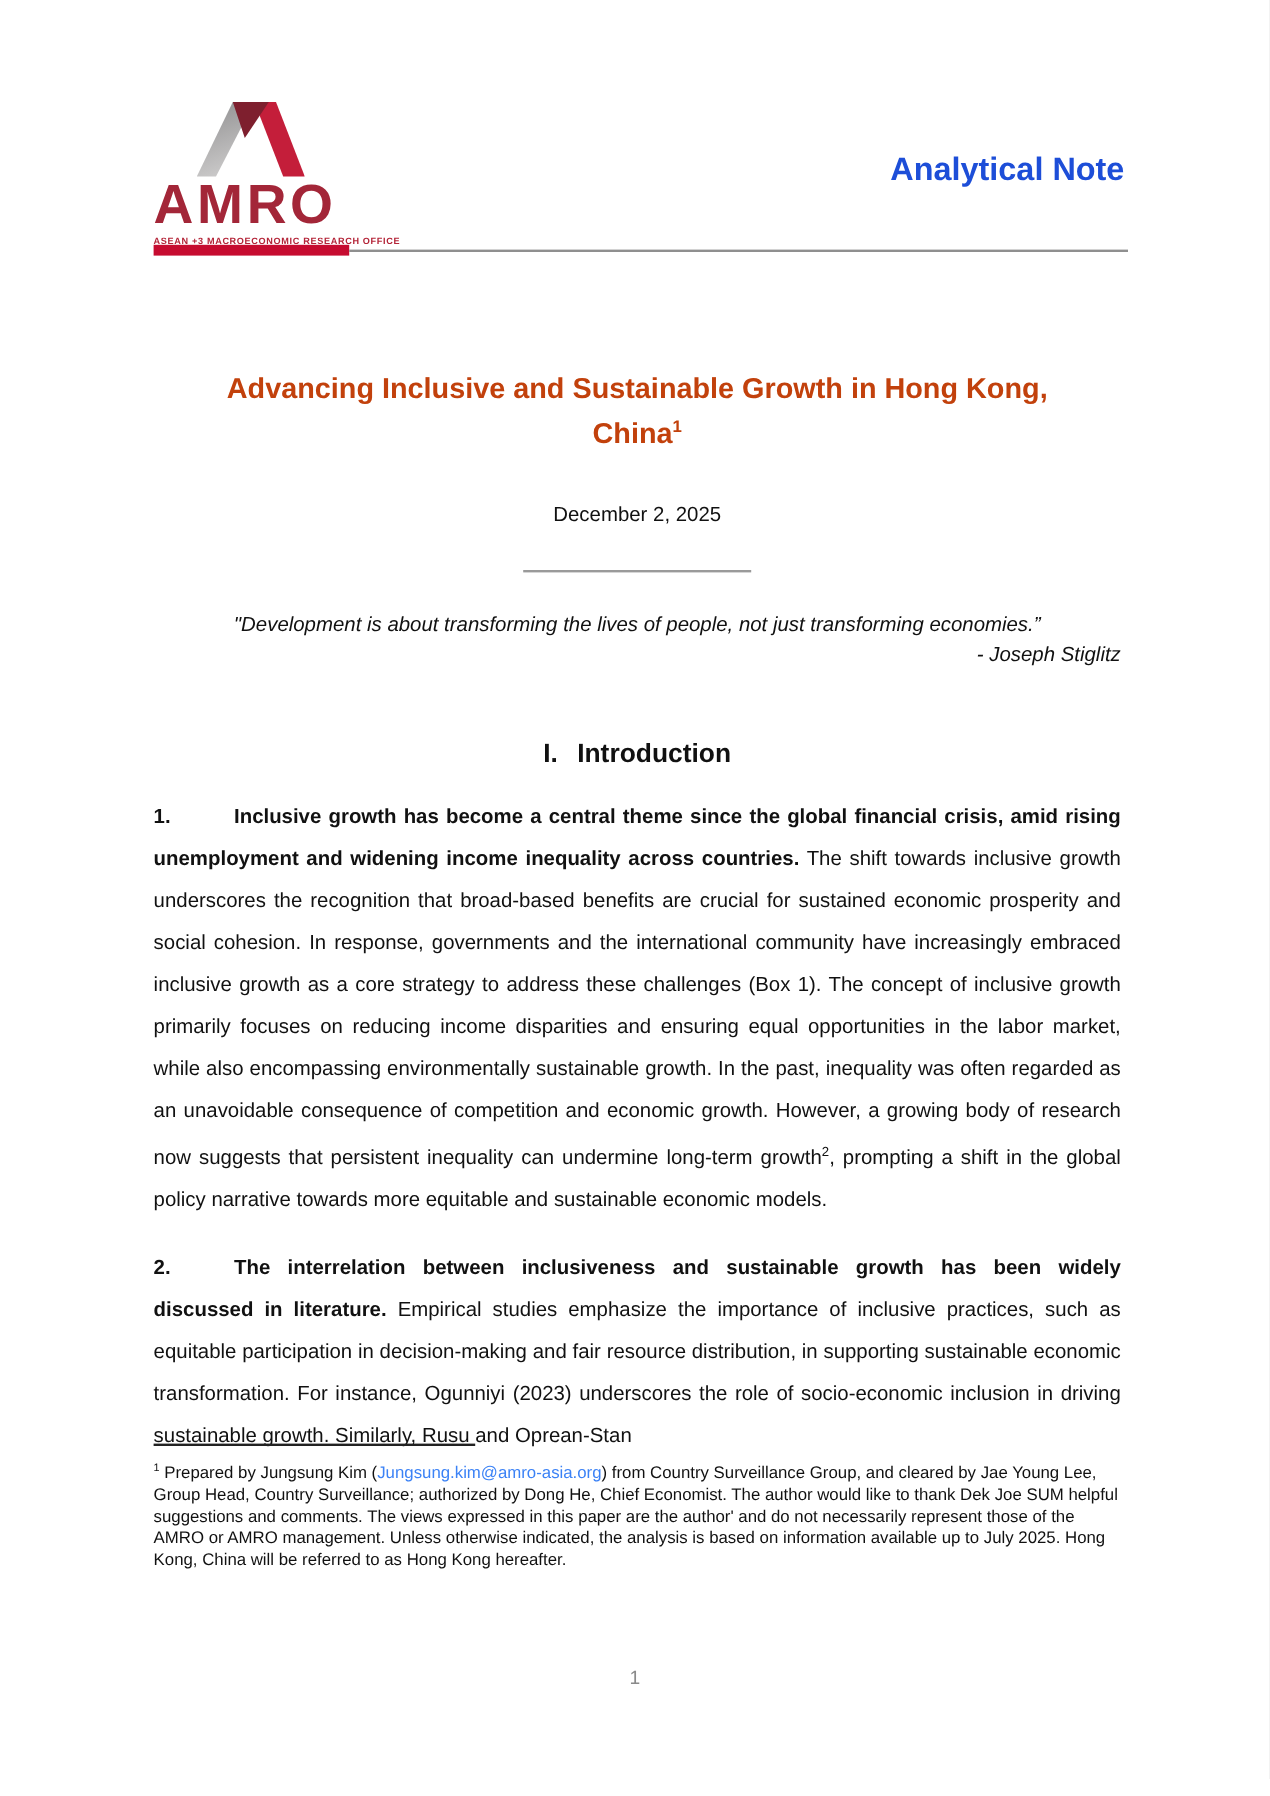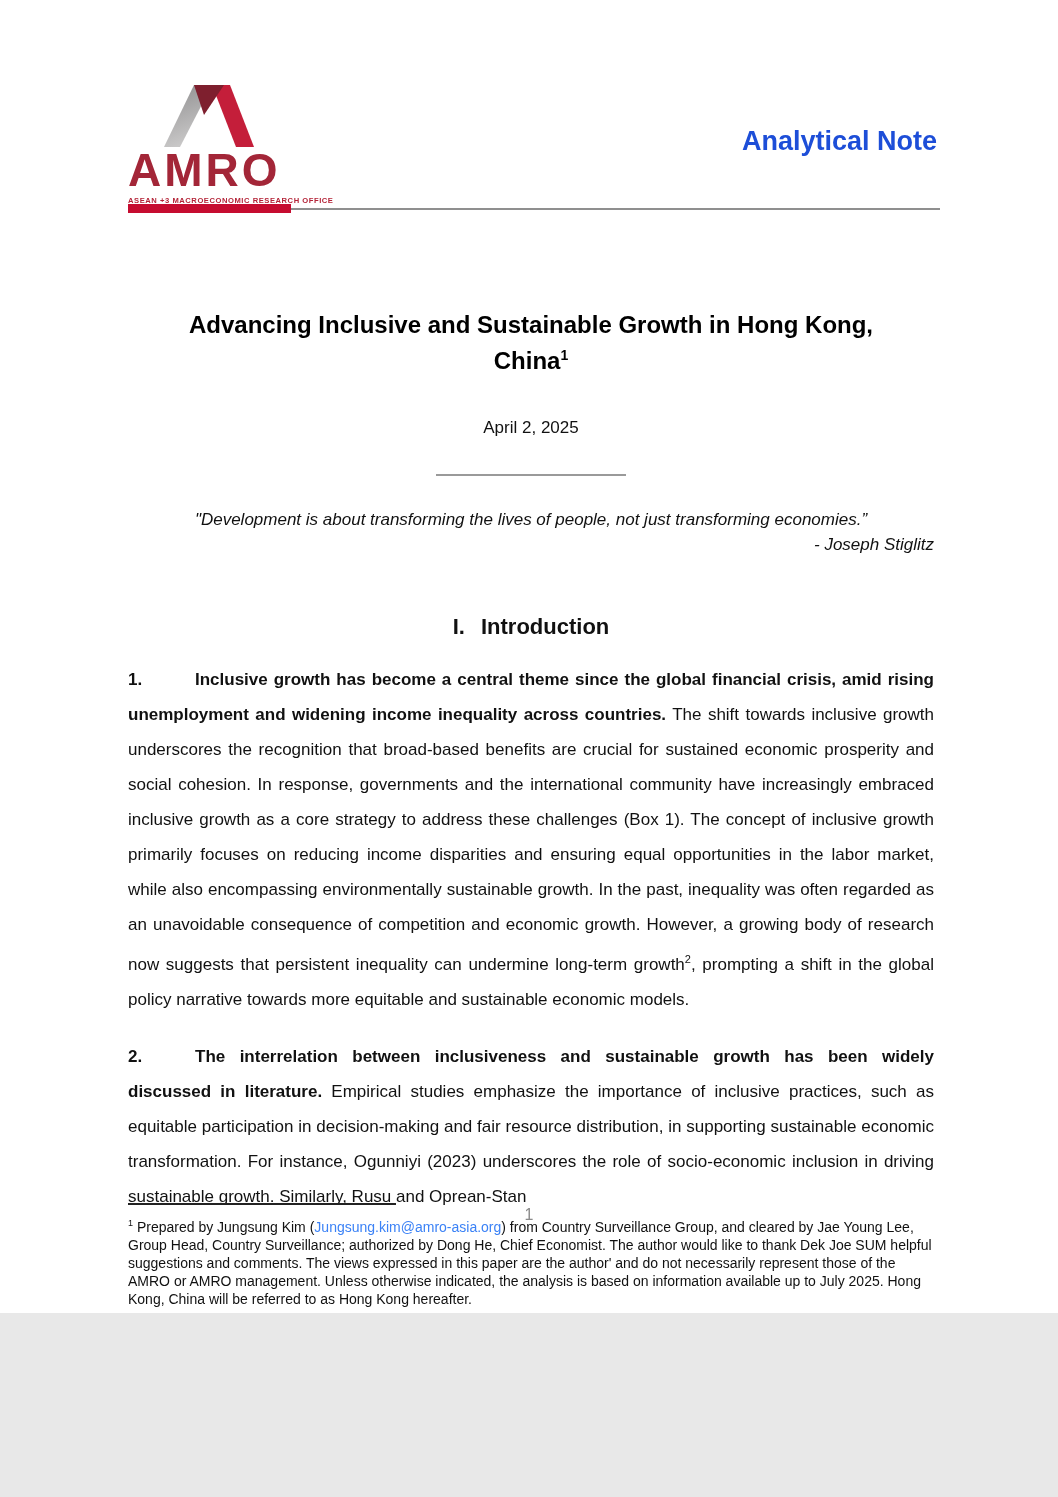--- a/index.html
+++ b/index.html
@@ -2,21 +2,21 @@
 <html><head>
 <meta charset="utf-8">
 <style>
   * { margin: 0; padding: 0; box-sizing: border-box; }
   html, body { background: #e8e8e8; }
   body { font-family: "Liberation Sans", sans-serif; }
 
   .page {
     position: relative;
     width: 1058px;
-    height: 1313px;
+    height: 1497px;
     margin: 0 auto;
     background: #ffffff;
     overflow: hidden;
     color: #111;
   }
 
   
   .logo { position: absolute; left: 128px; top: 85px; width: 190px; }
   .logo-mark { display: block; margin-left: 36px; }
   .wordmark {
@@ -35,21 +35,21 @@
     position: absolute; left: 128px; right: 118px; top: 204px;
     display: flex; align-items: center;
   }
   .red-bar { width: 163px; height: 9px; background: #C60C30; }
   .gray-line { flex: 1; height: 2px; background: #8F8F8F; }
 
   
   .body-content { position: absolute; left: 128px; right: 124px; top: 310px; }
 
   .title {
-    text-align: center; color: #000000;
+    text-align: center; color: #c2410c;
     font-size: 24px; font-weight: bold; line-height: 30px;
   }
   .title sup { font-size: 14px; font-weight: bold; }
 
   .date { text-align: center; margin-top: 42px; font-size: 17px; }
 
   .divider { width: 190px; height: 2px; background: #9A9A9A; margin: 36px auto 0 auto; }
 
   .quote { margin-top: 32px; font-style: italic; font-size: 17px; line-height: 24.5px; }
   .quote-text { text-align: center; }
@@ -107,21 +107,21 @@
     <span class="gray-line"></span>
   </div>
 
   <div class="body-content">
 
     <div class="title">
       <span>Advancing Inclusive and Sustainable Growth in Hong Kong,</span><br>
       <span>China</span><sup>1</sup>
     </div>
 
-    <div class="date">April 2, 2025</div>
+    <div class="date">December 2, 2025</div>
 
     <div class="divider"></div>
 
     <div class="quote">
       <div class="quote-text">"Development is about transforming the lives of people, not just transforming economies.”</div>
       <div class="quote-attr">- Joseph Stiglitz</div>
     </div>
 
     <div class="section-heading">
       <span class="heading-num">I.</span><span>Introduction</span>

